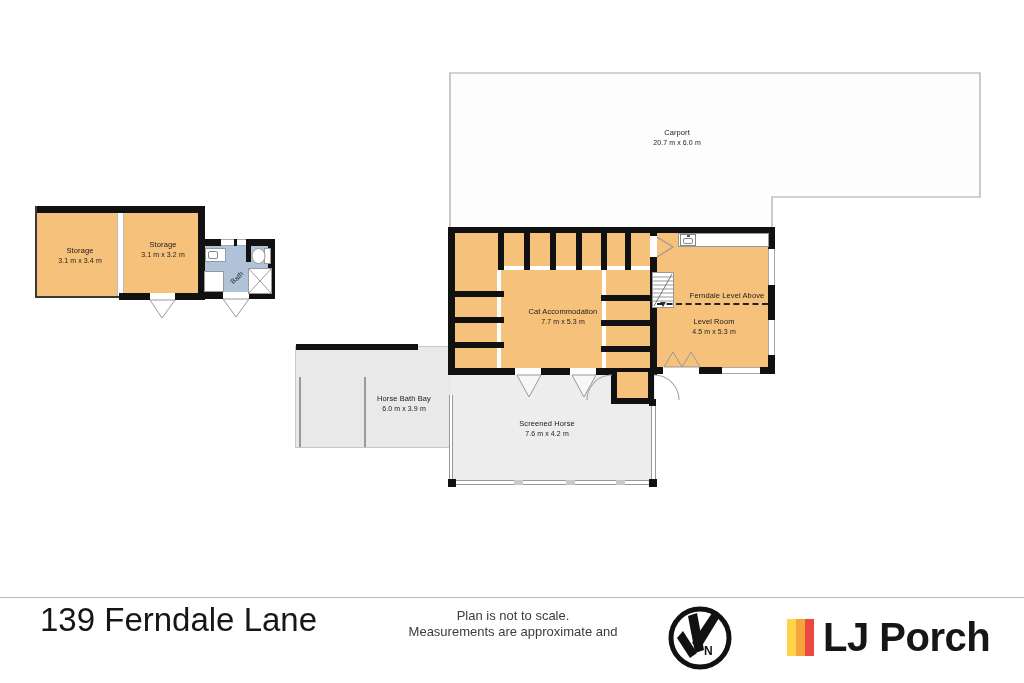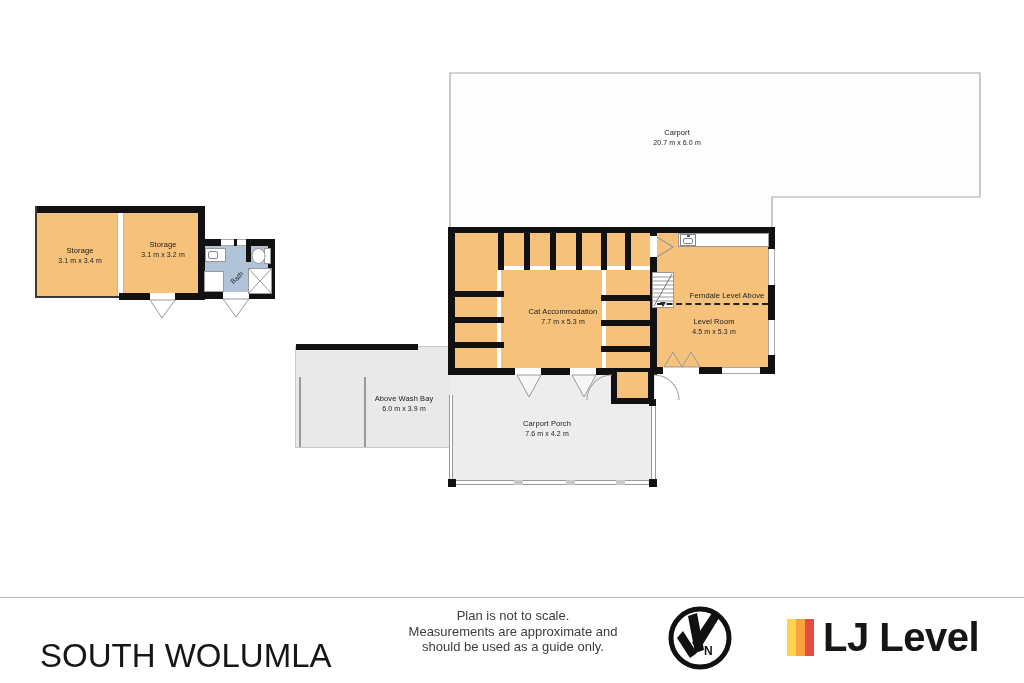--- a/index.html
+++ b/index.html
@@ -37,36 +37,36 @@
   <div class="room-label" style="left:617px;top:128px;width:120px;">
     <div>Carport</div>
     <div class="dims">20.7 m x 6.0 m</div>
   </div>
 
   <div class="abs" style="left:295px;top:346px;width:160px;height:102px;background:var(--horse-bay-fill,#E9E9E9);border:1px solid #c8c8c8;box-sizing:border-box;"></div>
   <div class="wall" style="left:296px;top:344px;width:122px;height:6px;"></div>
   <div class="abs" style="left:299px;top:377px;width:2px;height:70px;background:#9a9a9a;"></div>
   <div class="abs" style="left:364px;top:377px;width:2px;height:70px;background:#9a9a9a;"></div>
   <div class="room-label" style="left:344px;top:394px;width:120px;">
-    <div>Above Wash Bay</div>
+    <div>Horse Bath Bay</div>
     <div class="dims">6.0 m x 3.9 m</div>
   </div>
 
   <div class="abs" style="left:451px;top:373px;width:204px;height:108px;background:var(--porch-fill,#EDEDED);"></div>
   <div class="screenwall-v" style="left:449px;top:395px;width:4px;height:86px;"></div>
   <div class="screenwall-h" style="left:451px;top:480px;width:204px;height:5px;"></div>
   <div class="screenwall-v" style="left:651px;top:404px;width:5px;height:77px;"></div>
   <div class="abs" style="left:514px;top:480px;width:9px;height:5px;background:#c9c9c9;"></div>
   <div class="abs" style="left:566px;top:480px;width:9px;height:5px;background:#c9c9c9;"></div>
   <div class="abs" style="left:616px;top:480px;width:9px;height:5px;background:#c9c9c9;"></div>
   <div class="wall" style="left:448px;top:479px;width:8px;height:8px;"></div>
   <div class="wall" style="left:649px;top:479px;width:8px;height:8px;"></div>
   <div class="wall" style="left:649px;top:399px;width:7px;height:7px;"></div>
   <div class="room-label" style="left:487px;top:419px;width:120px;">
-    <div>Carport Porch</div>
+    <div>Screened Horse</div>
     <div class="dims">7.6 m x 4.2 m</div>
   </div>
 
   <div class="abs orange" style="left:37px;top:209px;width:164px;height:88px;"></div>
   <div class="wall" style="left:35px;top:206px;width:170px;height:7px;"></div>
   <div class="thinwall" style="left:35px;top:206px;width:2px;height:92px;"></div>
   <div class="thinwall" style="left:35px;top:296px;width:84px;height:2px;"></div>
   <div class="abs" style="left:117px;top:213px;width:7px;height:83px;background:#fff;border-left:1px solid #bbb;border-right:1px solid #bbb;box-sizing:border-box;"></div>
   <div class="wall" style="left:198px;top:206px;width:7px;height:93px;"></div>
   <div class="wall" style="left:119px;top:293px;width:86px;height:7px;"></div>
@@ -192,33 +192,32 @@
     <div>Cat Accommodation</div>
     <div class="dims">7.7 m x 5.3 m</div>
   </div>
   <div class="room-label" style="left:657px;top:291px;width:140px;">Ferndale Level Above</div>
   <div class="room-label" style="left:653px;top:317px;width:122px;">
     <div>Level Room</div>
     <div class="dims">4.5 m x 5.3 m</div>
   </div>
 
   <div id="footer-line"></div>
-  <div class="addr" style="top:638px;">SOUTH WOLUMLA</div>
+  <div class="addr" style="top:602px;">139 Ferndale Lane</div>
   <div class="disc" style="top:623.5px;">Measurements are approximate and</div>
   <div class="disc" style="top:608px;">Plan is not to scale.</div>
-  <div class="disc" style="top:639px;">should be used as a guide only.</div>
 
   <svg style="left:667px;top:605px;" width="66" height="66">
     <circle cx="33" cy="33" r="29" fill="#fff" stroke="#111" stroke-width="5"></circle>
     <polygon points="21,11 30,8 37,45 28,48" fill="#111"></polygon>
     <polygon points="52,13 45,8 25,38 33,44" fill="#111"></polygon>
     <polygon points="10,33 16,26 30,48 23,53" fill="#111"></polygon>
     <text x="37" y="50" font-family="Liberation Sans, sans-serif" font-size="12" font-weight="bold" fill="#111">N</text>
   </svg>
 
   <div id="brand-row">
     <span class="stripe" style="background:var(--brand-yellow,#FFD44B);"></span>
     <span class="stripe" style="background:var(--brand-orange,#F7A43C);"></span>
     <span class="stripe" style="background:var(--brand-red,#E84A3F);"></span>
-    <span id="brand-text">LJ Level</span>
+    <span id="brand-text">LJ Porch</span>
   </div>
 
 </div>
 
 </body></html>

